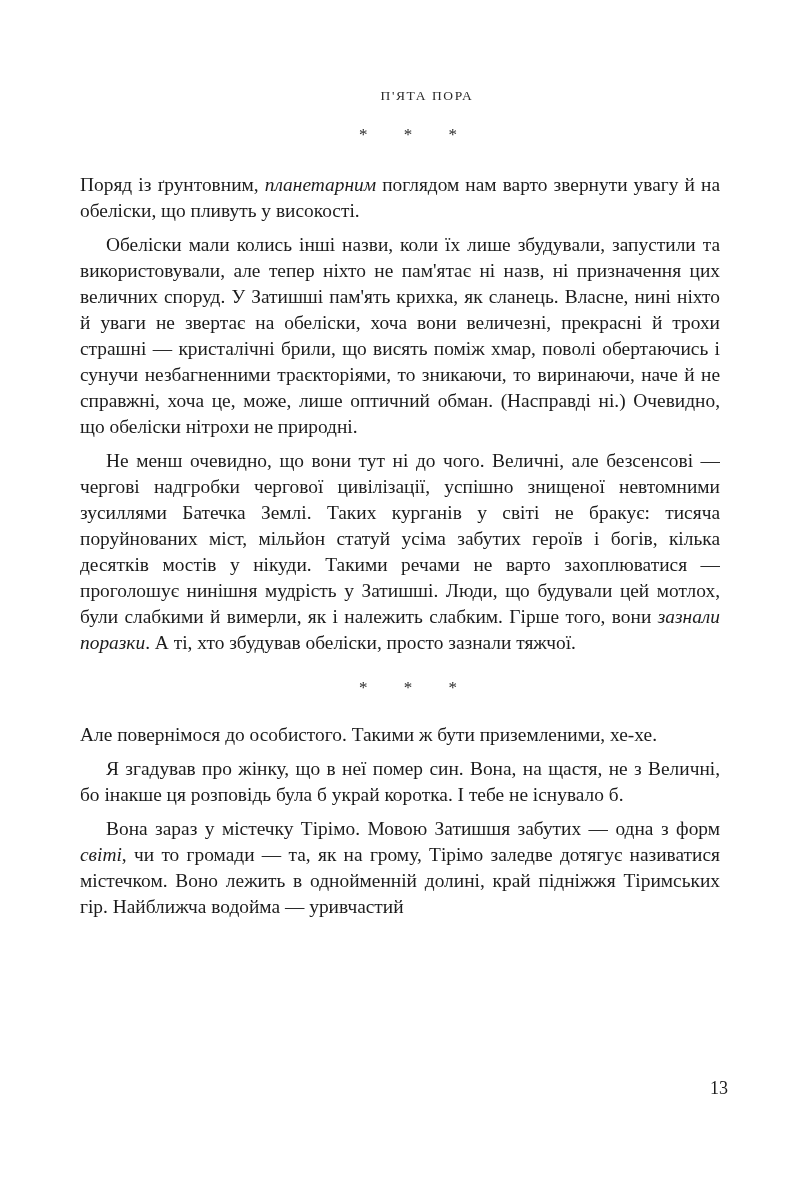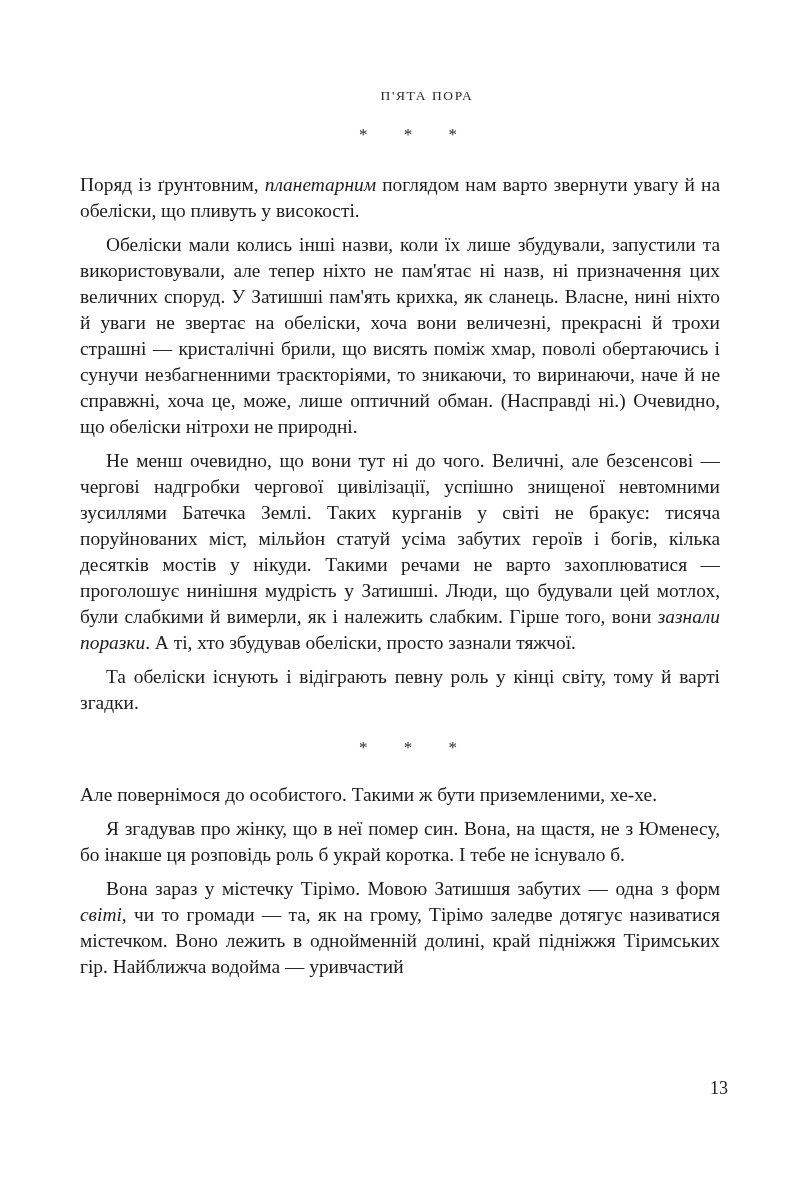--- a/index.html
+++ b/index.html
@@ -106,25 +106,24 @@
 
   <div class="running-head">П'ЯТА ПОРА</div>
 
   <div class="asterisks top">*  *  *</div>
 
   <div class="content">
 
     <p class="para first" id="para-1"><span>Поряд із ґрунтовним, </span><em>планетарним</em><span> поглядом нам варто звернути увагу й на обеліски, що пливуть у високості.</span></p>
     <p class="para" id="para-2"><span>Обеліски мали колись інші назви, коли їх лише збудували, запустили та використовували, але тепер ніхто не пам'ятає ні назв, ні призначення цих величних споруд. У Затишші пам'ять крихка, як сланець. Власне, нині ніхто й уваги не звертає на обеліски, хоча вони величезні, прекрасні й трохи страшні — кристалічні брили, що висять поміж хмар, поволі обертаючись і сунучи незбагненними траєкторіями, то зникаючи, то виринаючи, наче й не справжні, хоча це, може, лише оптичний обман. (Насправді ні.) Очевидно, що обеліски нітрохи не природні.</span></p>
     <p class="para" id="para-3"><span>Не менш очевидно, що вони тут ні до чого. Величні, але безсенсові — чергові надгробки чергової цивілізації, успішно знищеної невтомними зусиллями Батечка Землі. Таких курганів у світі не бракує: тисяча поруйнованих міст, мільйон статуй усіма забутих героїв і богів, кілька десятків мостів у нікуди. Такими речами не варто захоплюватися — проголошує нинішня мудрість у Затишші. Люди, що будували цей мотлох, були слабкими й вимерли, як і належить слабким. Гірше того, вони </span><em>зазнали поразки</em><span>. А ті, хто збудував обеліски, просто зазнали тяжчої.</span></p>
-    <p class="para" id="para-4"><span>Та обеліски існують і відіграють певну роль у кінці світу, тому й варті згадки.</span></p>
 
     <div class="asterisks mid">*  *  *</div>
 
     <p class="para noindent" id="para-5"><span>Але повернімося до особистого. Такими ж бути приземленими, хе-хе.</span></p>
-    <p class="para" id="para-6"><span>Я згадував про жінку, що в неї помер син. Вона, на щастя, не з Юменесу, бо інакше ця розповідь роль б украй коротка. І тебе не існувало б.</span></p>
+    <p class="para" id="para-6"><span>Я згадував про жінку, що в неї помер син. Вона, на щастя, не з Величні, бо інакше ця розповідь була б украй коротка. І тебе не існувало б.</span></p>
     <p class="para" id="para-7"><span>Вона зараз у містечку Тірімо. Мовою Затишшя забутих — одна з форм </span><em>світі</em><span>, чи то громади — та, як на грому, Тірімо заледве дотягує називатися містечком. Воно лежить в однойменній долині, край підніжжя Тіримських гір. Найближча водойма — уривчастий</span></p>
 
   </div>
 
   <div class="folio">13</div>
 
 </div>
 
 </body></html>

